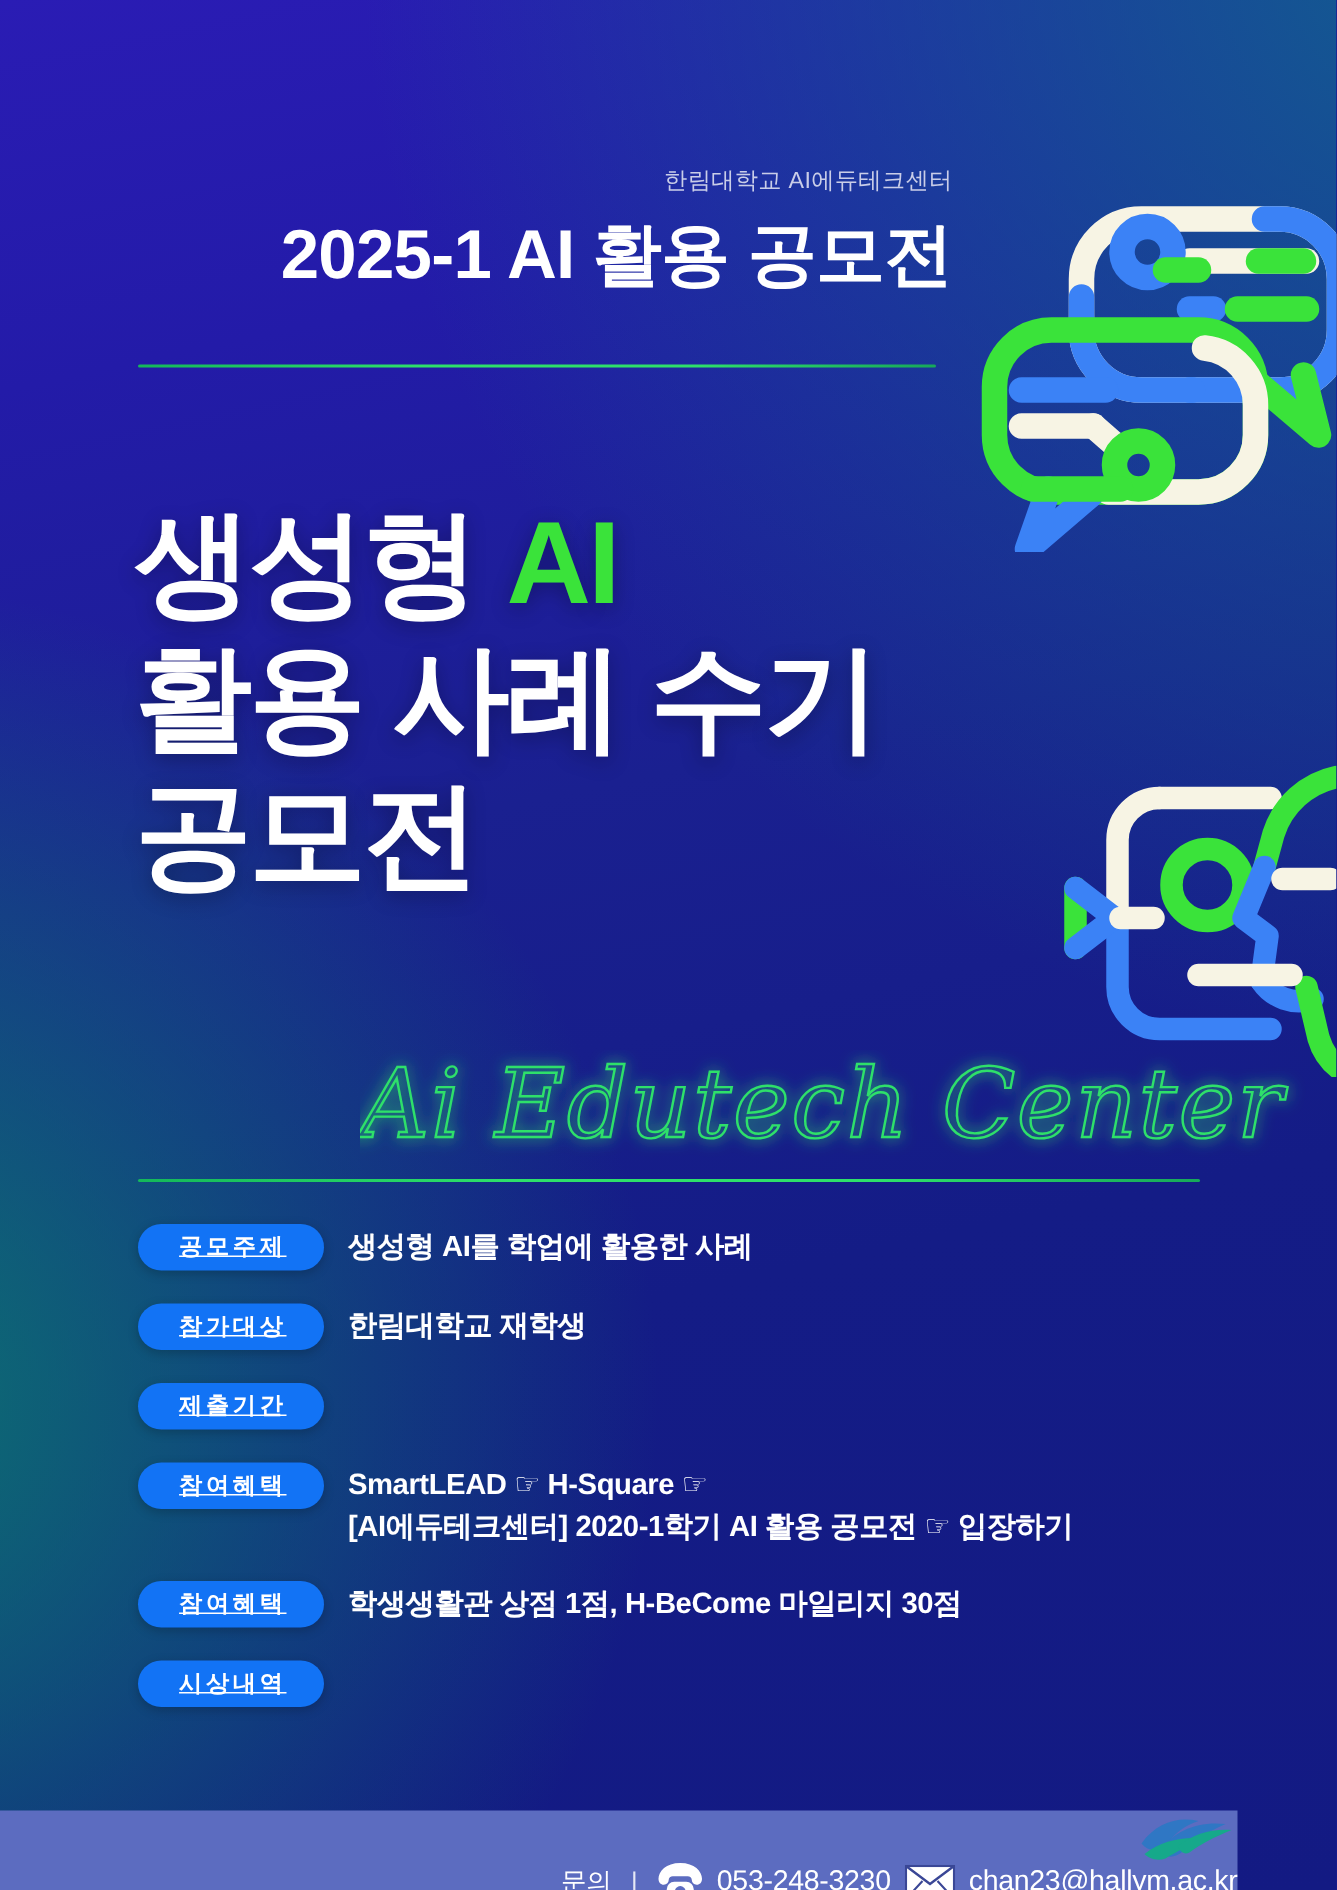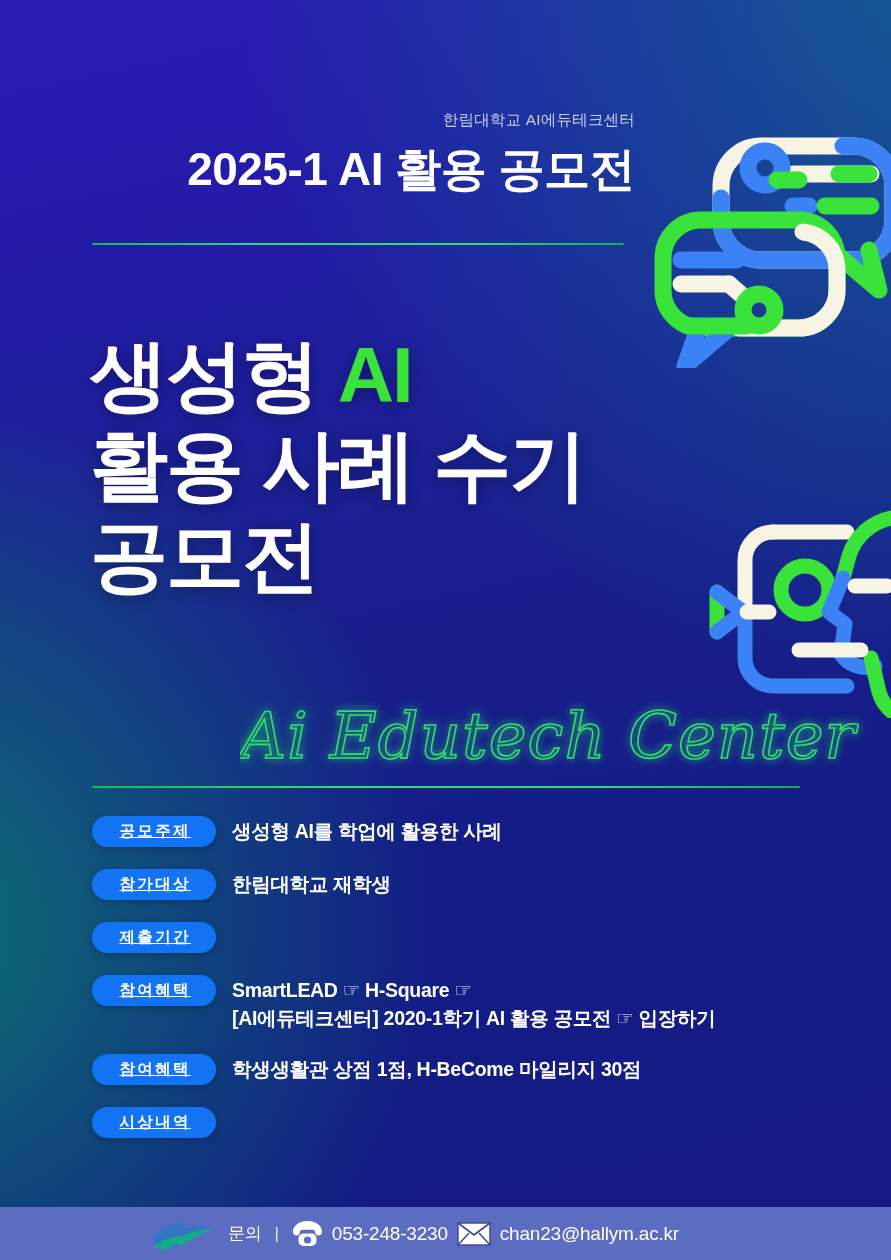--- a/index.html
+++ b/index.html
@@ -75,23 +75,23 @@
   }
   .val {
     margin-left:16px; padding-top:2px;
     color:#ffffff; font-size:19.5px; line-height:1.42;
     font-weight:700; letter-spacing:-0.3px; white-space:nowrap;
   }
   .val .ln { display:block; }
 
   
   #footer {
-    position:absolute; left:0; bottom:0; width:891px; height:53px;
+    position:absolute; left:0; bottom:0; width:825px; height:53px;
     background:#5c6cc0;
-    display:flex; align-items:center;
+    display:flex; align-items:flex-end;flex-direction:column;
   }
   #wavelogo { margin-left:150px; width:66px; height:34px; flex:0 0 auto; }
   #ftext {
     display:flex; align-items:center; gap:9px;
     color:#ffffff; font-size:19px; letter-spacing:-0.2px; margin-left:12px;
   }
   #ftext .sep { opacity:0.85; padding:0 4px; font-size:17px; }
   #ftext .label { font-size:17px; }
   .ficon { flex:0 0 auto; display:block; }
 </style>

